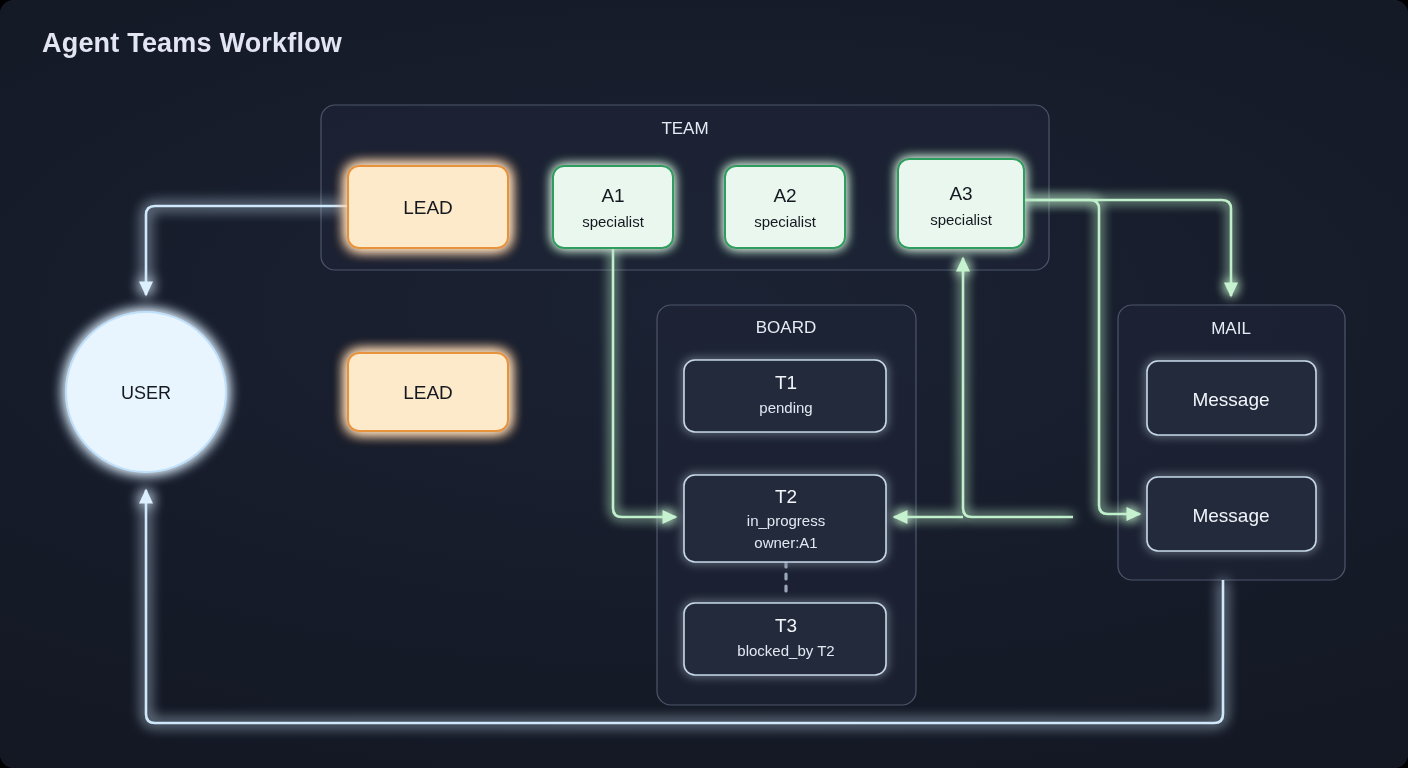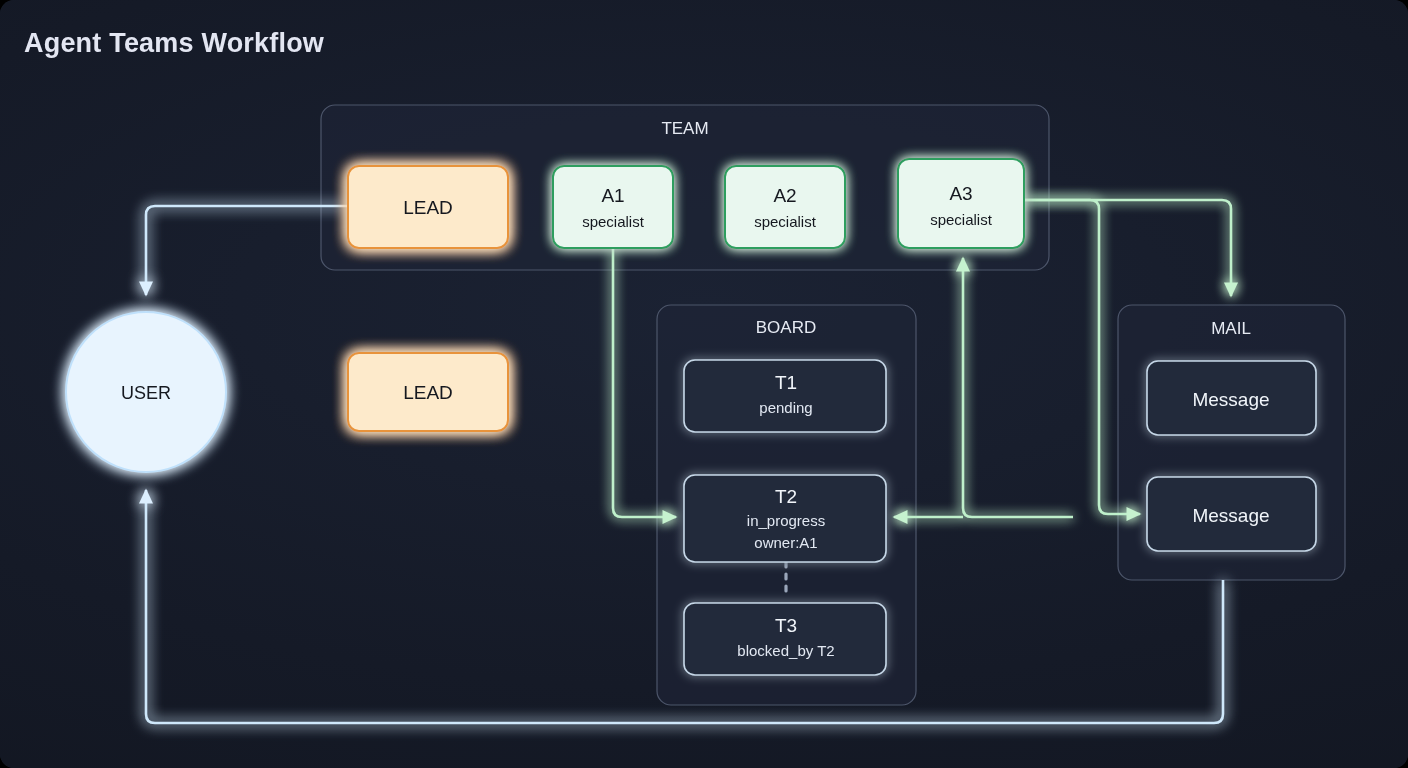--- a/index.html
+++ b/index.html
@@ -3,21 +3,21 @@
 <meta charset="utf-8">
 <style>
   html,body{margin:0;padding:0;background:#000;}
   body{width:1408px;height:768px;overflow:hidden;
        font-family:"Liberation Sans","DejaVu Sans",sans-serif;}
   #canvas{position:relative;width:1408px;height:768px;
           background:#171d2b;border-radius:14px;overflow:hidden;}
   #canvas::before{content:"";position:absolute;inset:0;border-radius:14px;
           background:radial-gradient(120% 90% at 50% 40%,#1b2233 0%,#151a27 55%,#11151f 100%);}
   svg{position:absolute;inset:0;width:1408px;height:768px;}
-  #title{position:absolute;left:24px;top:28px;font-size:27px;font-weight:bold;
+  #title{position:absolute;left:42px;top:28px;font-size:27px;font-weight:bold;
          color:#e3e6f2;letter-spacing:.2px;}
 </style>
 </head>
 <body>
 
 <div id="canvas">
 
   <div id="title">Agent Teams Workflow</div>
 
   <svg viewBox="0 0 1408 768">

